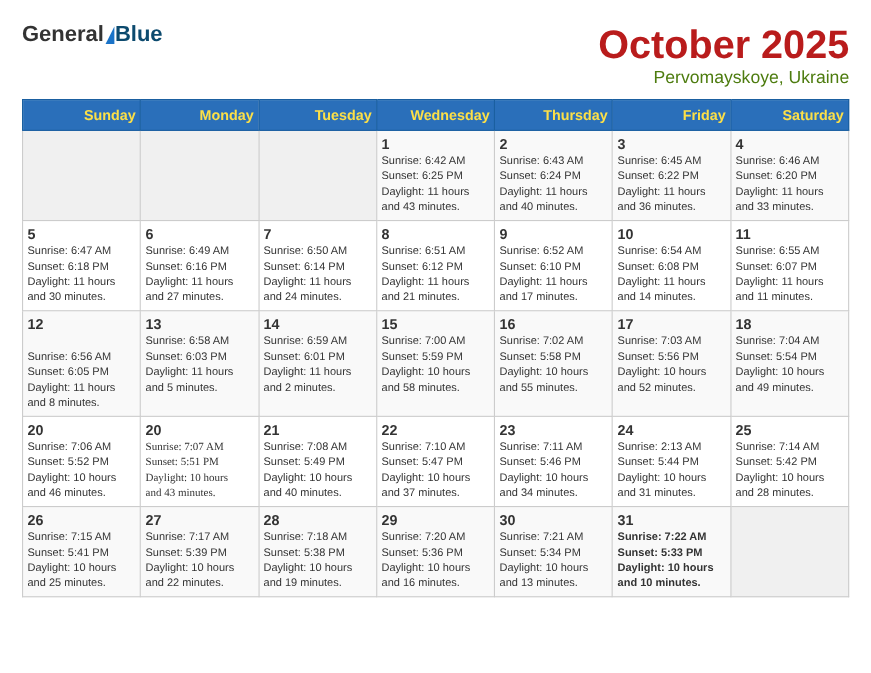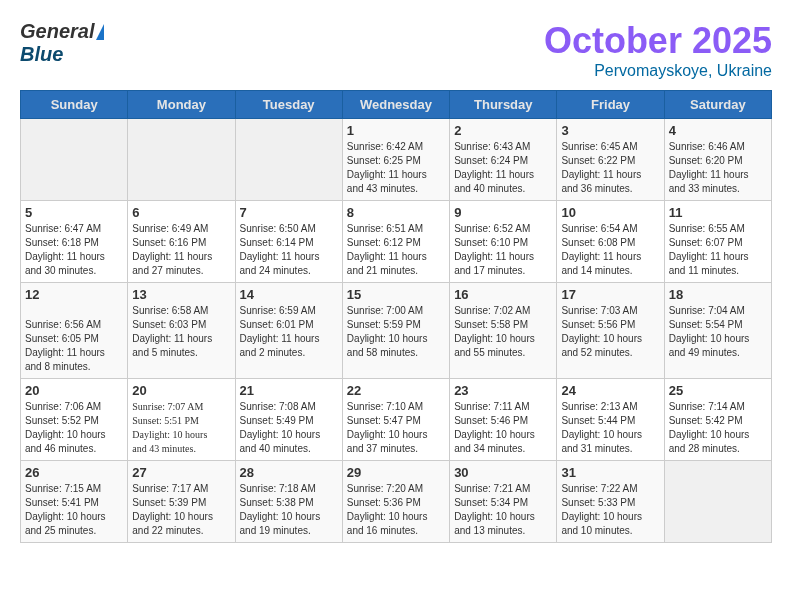--- a/index.html
+++ b/index.html
@@ -11,46 +11,44 @@
       padding: 20px;
     }
     .header {
       display: flex;
       justify-content: space-between;
       align-items: flex-start;
       margin-bottom: 10px;
     }
     .logo {
       display: flex;
-      flex-direction: column;
       align-items: flex-start;
-      font-style: italic;
     }
     .title-block {
       text-align: right;
     }
     .month-year {
       font-size: 36px;
       font-weight: bold;
-      color: #8b5cf6;
+      color: #b91c1c;
     }
     .location {
       font-size: 16px;
-      color: #0369a1;
+      color: #4d7c0f;
     }
     .calendar {
       width: 100%;
       border-collapse: collapse;
       font-size: 11px;
     }
     .calendar th {
       background: #2a6fba;
-      color: #e5e5e5;
+      color: #fde047;
       padding: 6px 4px;
-      text-align: center;
+      text-align: right;
       font-size: 13px;
       font-weight: bold;
       border: 1px solid #1a5fa0;
     }
     .calendar td {
       border: 1px solid #ccc;
       vertical-align: top;
       padding: 4px;
       width: calc(100% / 7);
       height: 80px;
@@ -349,21 +347,21 @@
         </td>
         <td>
           <span class="day-num">30</span>
           <div class="day-info" style="white-space: pre-line;">Sunrise: 7:21 AM
 Sunset: 5:34 PM
 Daylight: 10 hours
 and 13 minutes.</div>
         </td>
         <td>
           <span class="day-num">31</span>
-          <div class="day-info" style="white-space: pre-line;">Sunrise: 7:22 AM
+          <div class="day-info" style="white-space: pre-line; font-weight: bold;">Sunrise: 7:22 AM
 Sunset: 5:33 PM
 Daylight: 10 hours
 and 10 minutes.</div>
         </td>
         <td class="empty-cell"></td>
       </tr>
     </tbody>
 </table>
 
 </body></html>

